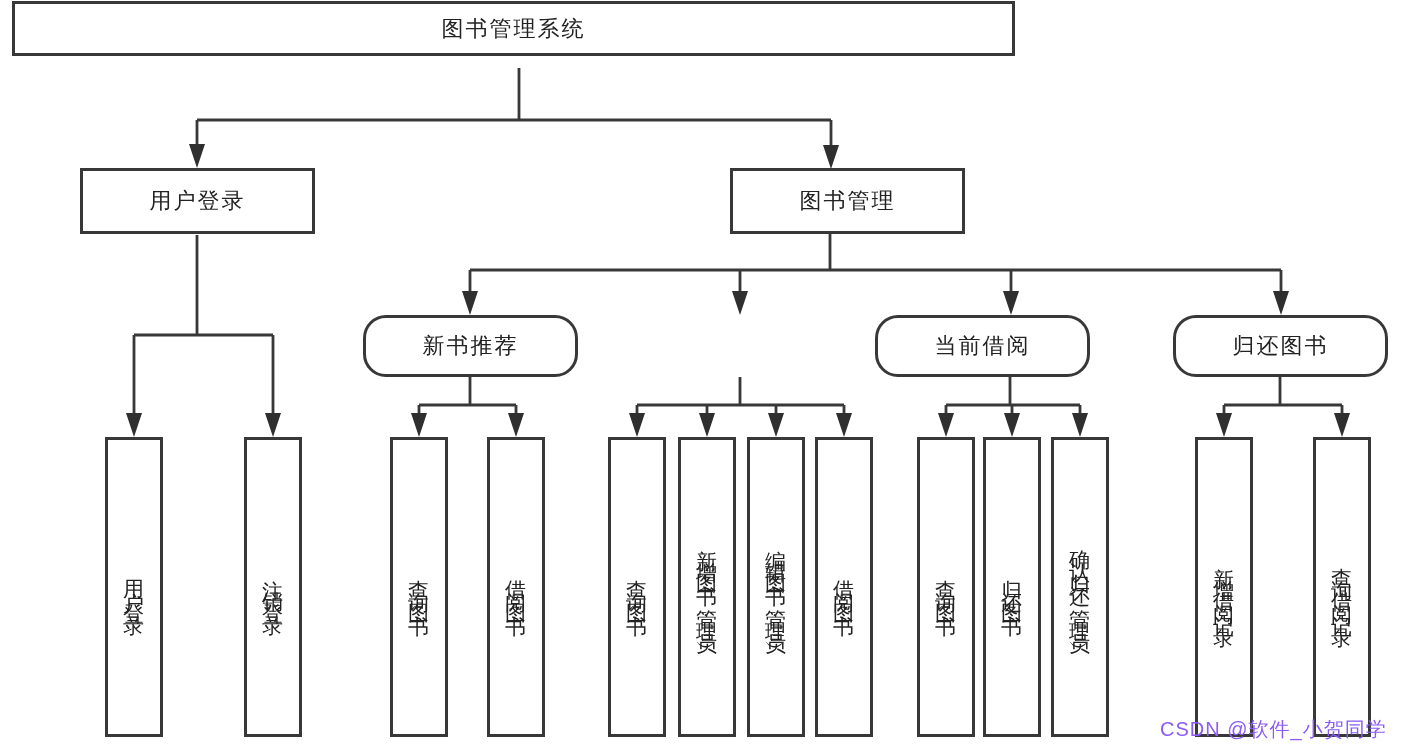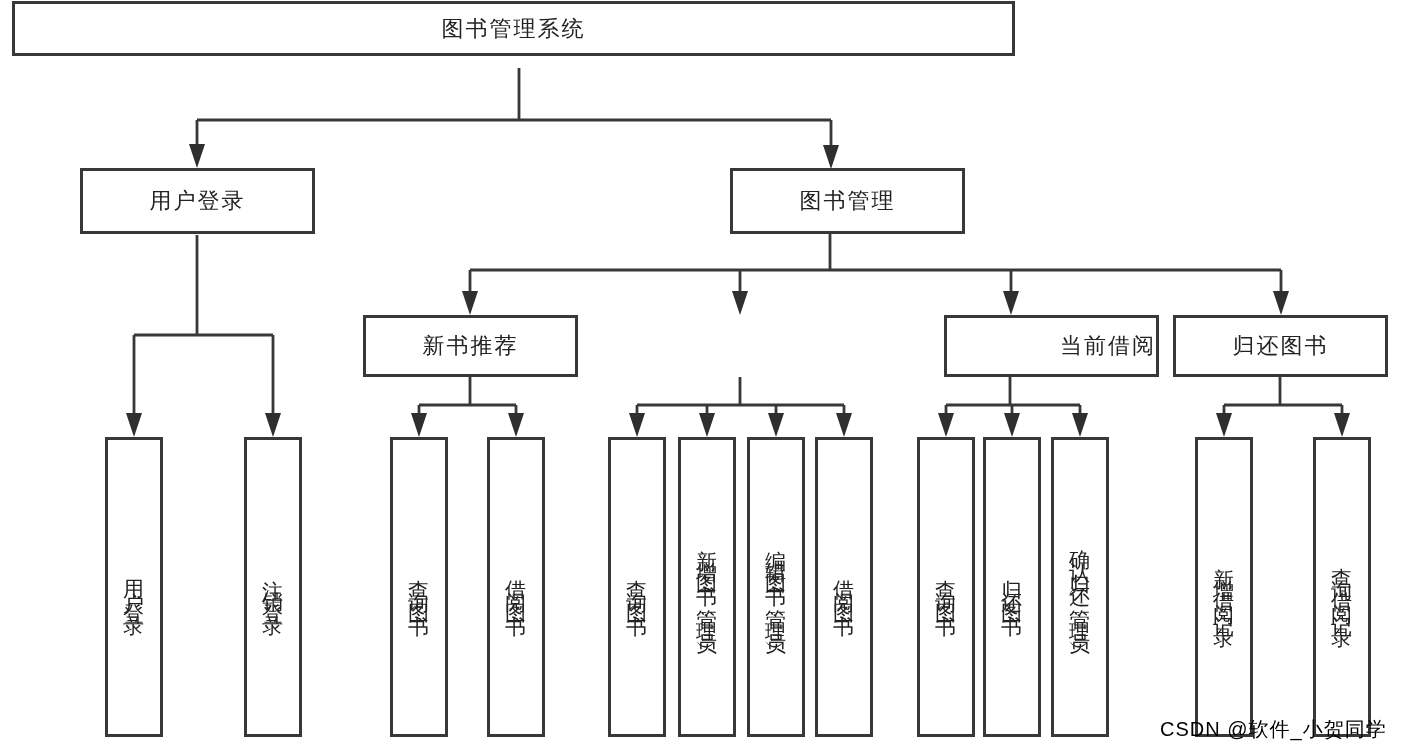--- a/index.html
+++ b/index.html
@@ -11,34 +11,34 @@
   .box{
     position:absolute;box-sizing:border-box;background:#ffffff;
     border:3px solid #383838;color:#222222;
     display:flex;align-items:center;justify-content:center;
   }
   .hlabel{font-size:22px;letter-spacing:2px;white-space:nowrap;}
   .root{left:12px;top:1px;width:1003px;height:55px;}
   .lvl2{width:235px;height:66px;}
   .b-user{left:80px;top:168px;}
   .b-book{left:712px;top:168px;margin-left:18px;}
-  .lvl3{width:215px;height:62px;top:315px;}
-  .s0{left:363px;}.s1{left:633px;}.s2{left:944px;justify-content:flex-end;}.s3{left:1173px;}
+  .lvl3{width:215px;height:62px;top:315px;border-radius:23px;}
+  .s0{left:363px;}.s1{left:633px;}.s2{left:875px;}.s3{left:1173px;}
   .leaf{width:58px;height:300px;top:437px;}
   .vlabel{
     writing-mode:vertical-rl;text-orientation:mixed;
     font-size:21px;letter-spacing:12px;line-height:1;white-space:nowrap;
   }
   .l00{left:105px;}.l01{left:244px;}
   .l10{left:390px;}.l11{left:487px;}
   .l20{left:608px;}.l21{left:678px;}.l22{left:747px;}.l23{left:815px;}
   .l30{left:917px;}.l31{left:983px;}.l32{left:1051px;}
   .l40{left:1195px;}.l41{left:1313px;}
   .watermark{
-    position:absolute;left:1160px;top:716px;font-size:20px;color:#000000;
+    position:absolute;left:1160px;top:716px;font-size:20px;color:#8b5cf6;
     letter-spacing:1px;white-space:nowrap;
   }
 </style>
 </head>
 <body>
 
 <div class="canvas">
 
   <svg class="wires" width="1405" height="747" viewBox="0 0 1405 747">
     <g stroke="#383838" stroke-width="2.8" fill="none">

